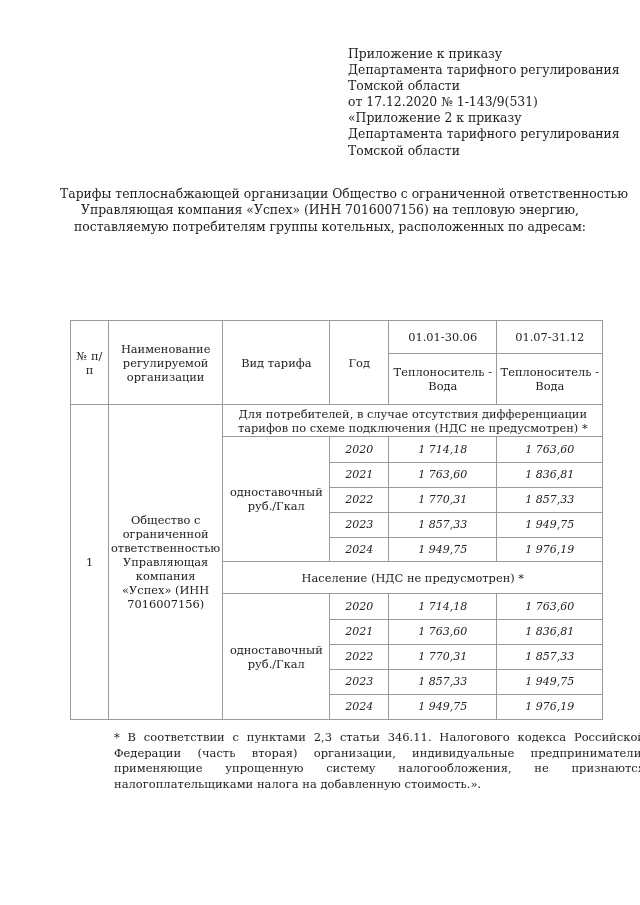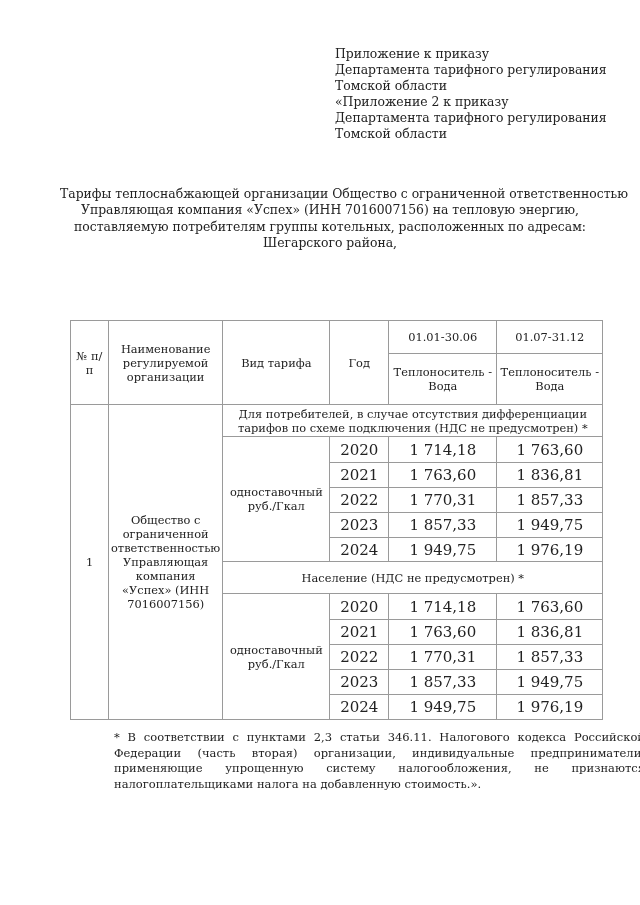--- a/index.html
+++ b/index.html
@@ -5,58 +5,58 @@
   html, body { margin: 0; padding: 0; background: #ffffff; }
   body {
     width: 640px; height: 905px; position: relative; overflow: hidden;
     font-family: "DejaVu Serif", "Liberation Serif", serif;
     color: #222222;
   }
   .appendix {
     position: absolute; left: 335px; top: 46px;
     font-size: 12.4px; line-height: 16.1px;
   }
-  .appendix div { white-space: nowrap; }
+  .appendix div { white-space: nowrap; margin-left: 13px; }
   .title {
     position: absolute; left: 60px; top: 186px; width: 540px;
     text-align: center; font-size: 12.4px; line-height: 16.4px;
   }
   .title div { white-space: nowrap; }
   table.tariffs {
     position: absolute; left: 70px; top: 320px;
     border-collapse: collapse; table-layout: fixed;
     font-size: 11.4px; line-height: 14px;
   }
   table.tariffs td {
     border: 1px solid #9a9a9a; text-align: center; vertical-align: middle;
     padding: 0 2px; overflow: hidden;
   }
-  table.tariffs td.num { font-size: 15px; }
+  table.tariffs td.num { font-size: 11px; font-style: italic; }
   .footnote {
     position: absolute; left: 70px; top: 730px; width: 531px;
     font-size: 11.5px; line-height: 15.6px; text-align: justify; margin-left: 44px;
   }
 </style>
 </head>
 <body>
 
 <div class="appendix">
   <div>Приложение к приказу</div>
   <div>Департамента тарифного регулирования</div>
   <div>Томской области</div>
+  <div>от 17.12.2020 № 1-143/9(531)</div>
   <div>«Приложение 2 к приказу</div>
   <div>Департамента тарифного регулирования</div>
   <div>Томской области</div>
 </div>
 
 <div class="title">
   <div>Тарифы теплоснабжающей организации Общество с ограниченной ответственностью</div>
   <div>Управляющая компания «Успех» (ИНН 7016007156) на тепловую энергию,</div>
   <div>поставляемую потребителям группы котельных, расположенных по адресам:</div>
-  <div>Шегарского района,</div>
 </div>
 
 <table class="tariffs">
   <colgroup>
     <col style="width:38px">
       <col style="width:113px">
       <col style="width:107px">
     <col style="width:59px">
       <col style="width:108px">
       <col style="width:106px">

